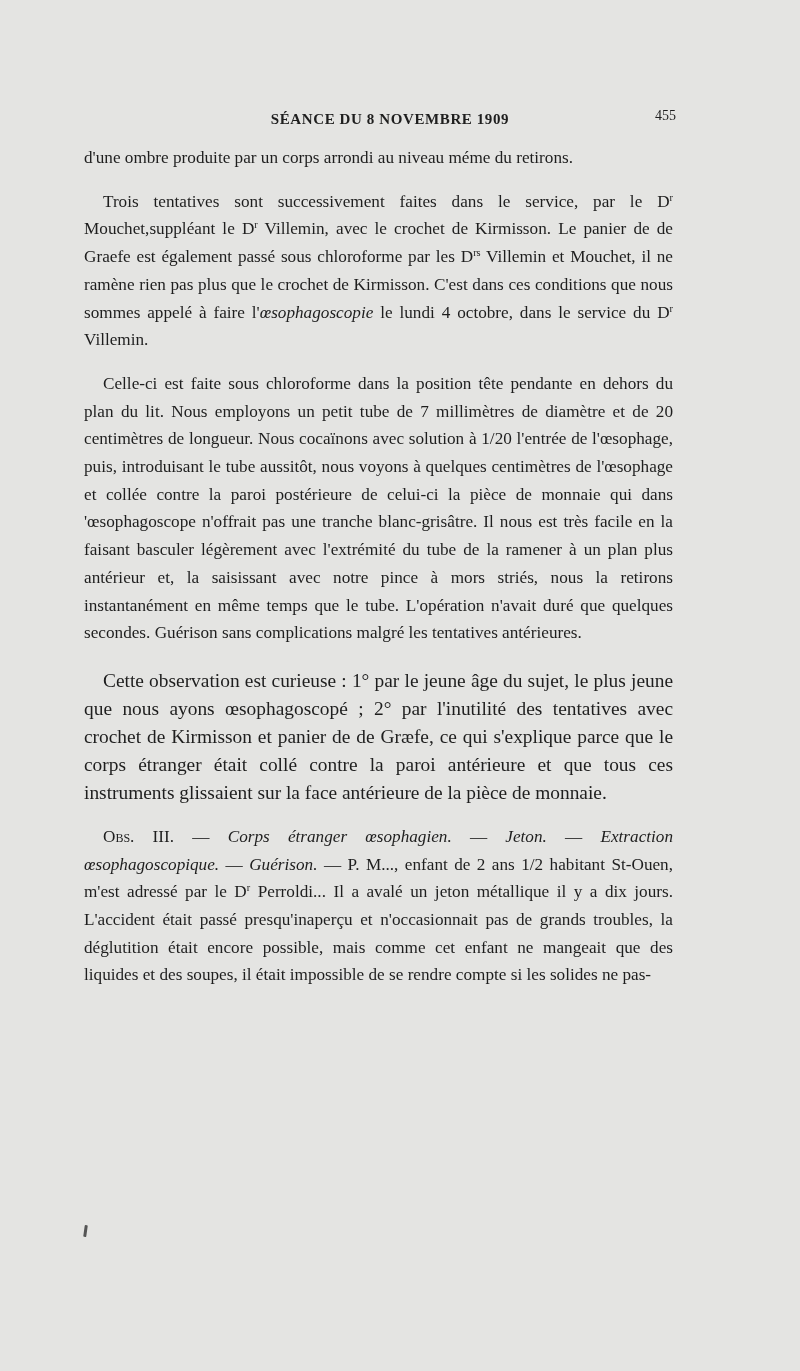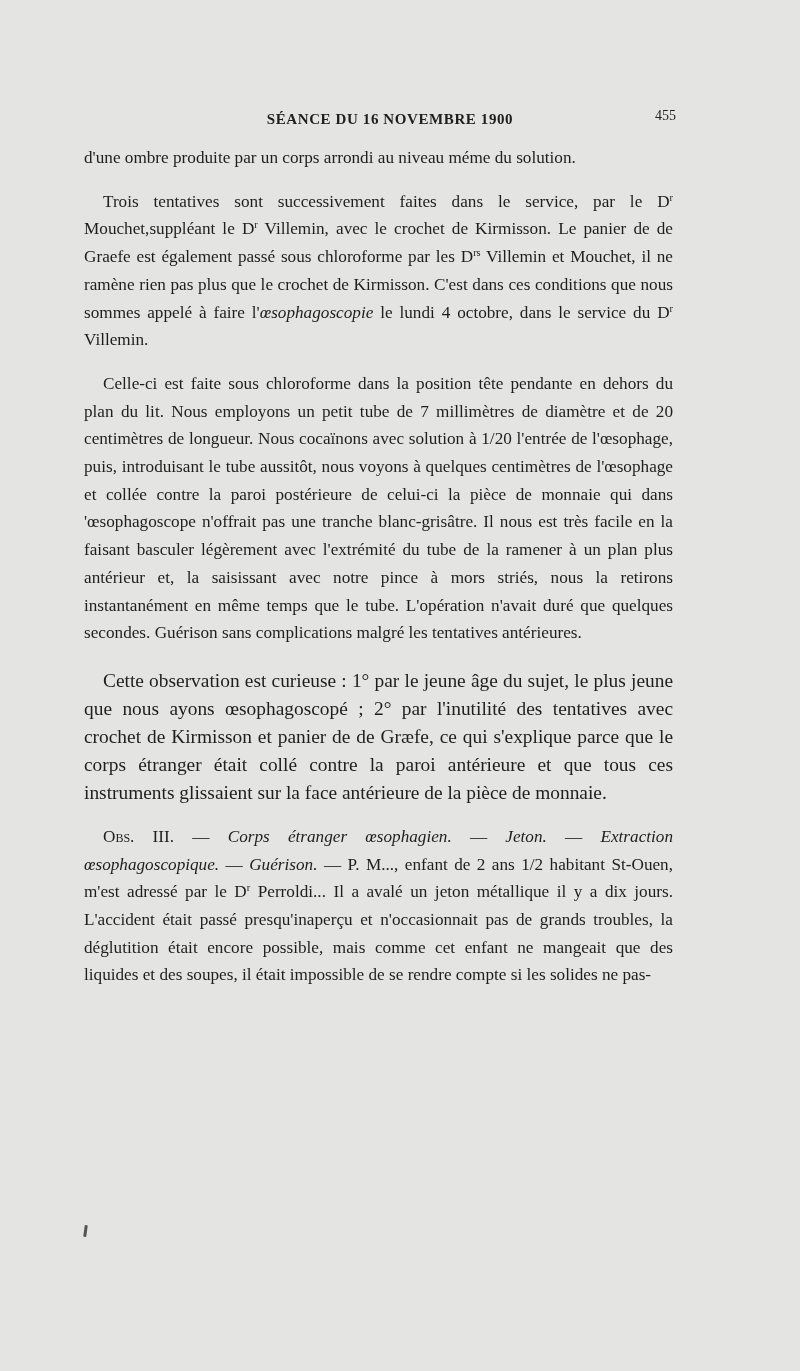--- a/index.html
+++ b/index.html
@@ -38,26 +38,26 @@
   .stray-mark {
     position: absolute; left: 84px; top: 1225px; width: 3px; height: 12px;
     background: #555; border-radius: 1px; transform: rotate(8deg);
   }
 </style>
 </head>
 <body>
 
 <div class="page">
   <div class="running-head">
-    <div class="running-title">SÉANCE DU 16 NOVEMBRE 1900</div>
+    <div class="running-title">SÉANCE DU 8 NOVEMBRE 1909</div>
     <div class="page-number">455</div>
   </div>
 
   <div class="body">
-    <p class="p-small"><span>d'une ombre produite par un corps arrondi au niveau méme du solution.</span></p>
+    <p class="p-small"><span>d'une ombre produite par un corps arrondi au niveau méme du retirons.</span></p>
     <p class="p-small indent gap-small"><span>Trois tentatives sont successivement faites dans le service, par le D</span><sup>r</sup><span> Mouchet,suppléant le D</span><sup>r</sup><span> Villemin, avec le crochet de Kirmisson. Le panier de de Graefe est également passé sous chloroforme par les D</span><sup>rs</sup><span> Villemin et Mouchet, il ne ramène rien pas plus que le crochet de Kirmisson. C'est dans ces conditions que nous sommes appelé à faire l'</span><em>œsophagoscopie</em><span> le lundi 4 octobre, dans le service du D</span><sup>r</sup><span> Villemin.</span></p>
     <p class="p-small indent gap-small"><span>Celle-ci est faite sous chloroforme dans la position tête pendante en dehors du plan du lit. Nous employons un petit tube de 7 millimètres de diamètre et de 20 centimètres de longueur. Nous cocaïnons avec solution à 1/20 l'entrée de l'œsophage, puis, introduisant le tube aussitôt, nous voyons à quelques centimètres de l'œsophage et collée contre la paroi postérieure de celui-ci la pièce de monnaie qui dans 'œsophagoscope n'offrait pas une tranche blanc-grisâtre. Il nous est très facile en la faisant basculer légèrement avec l'extrémité du tube de la ramener à un plan plus antérieur et, la saisissant avec notre pince à mors striés, nous la retirons instantanément en même temps que le tube. L'opération n'avait duré que quelques secondes. Guérison sans complications malgré les tentatives antérieures.</span></p>
     <p class="p-large indent gap-large"><span>Cette observation est curieuse : 1° par le jeune âge du sujet, le plus jeune que nous ayons œsophagoscopé ; 2° par l'inutilité des tentatives avec crochet de Kirmisson et panier de de Græfe, ce qui s'explique parce que le corps étranger était collé contre la paroi antérieure et que tous ces instruments glissaient sur la face antérieure de la pièce de monnaie.</span></p>
     <p class="p-small indent gap-obs"><span class="sc">Obs. III.</span><span> — </span><em>Corps étranger œsophagien.</em><span> — </span><em>Jeton.</em><span> — </span><em>Extraction œsophagoscopique.</em><span> — </span><em>Guérison.</em><span> — P. M..., enfant de 2 ans 1/2 habitant St-Ouen, m'est adressé par le D</span><sup>r</sup><span> Perroldi... Il a avalé un jeton métallique il y a dix jours. L'accident était passé presqu'inaperçu et n'occasionnait pas de grands troubles, la déglutition était encore possible, mais comme cet enfant ne mangeait que des liquides et des soupes, il était impossible de se rendre compte si les solides ne pas-</span></p>
   </div>
 
   <div class="stray-mark"></div>
 </div>
 
 </body></html>

